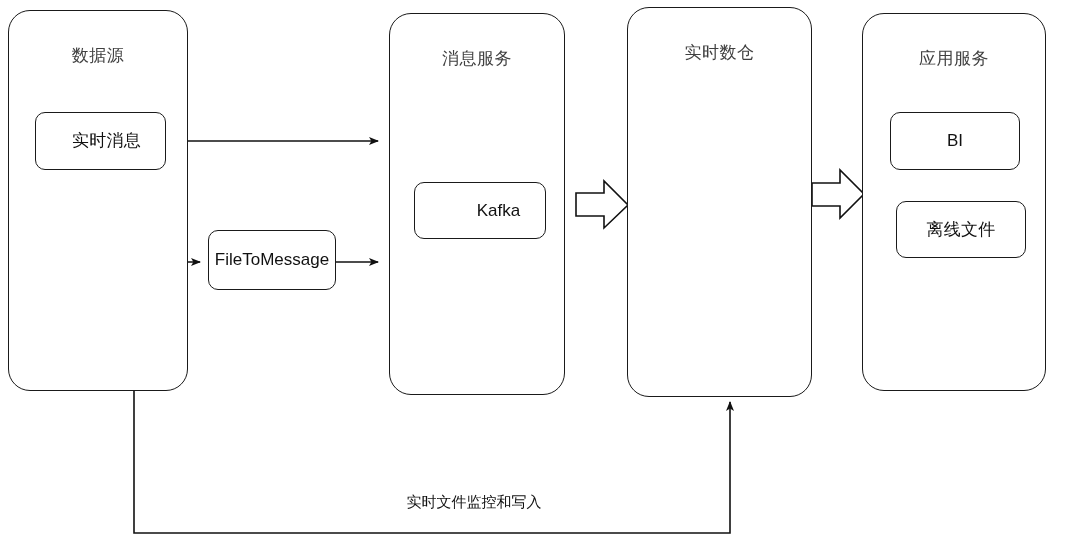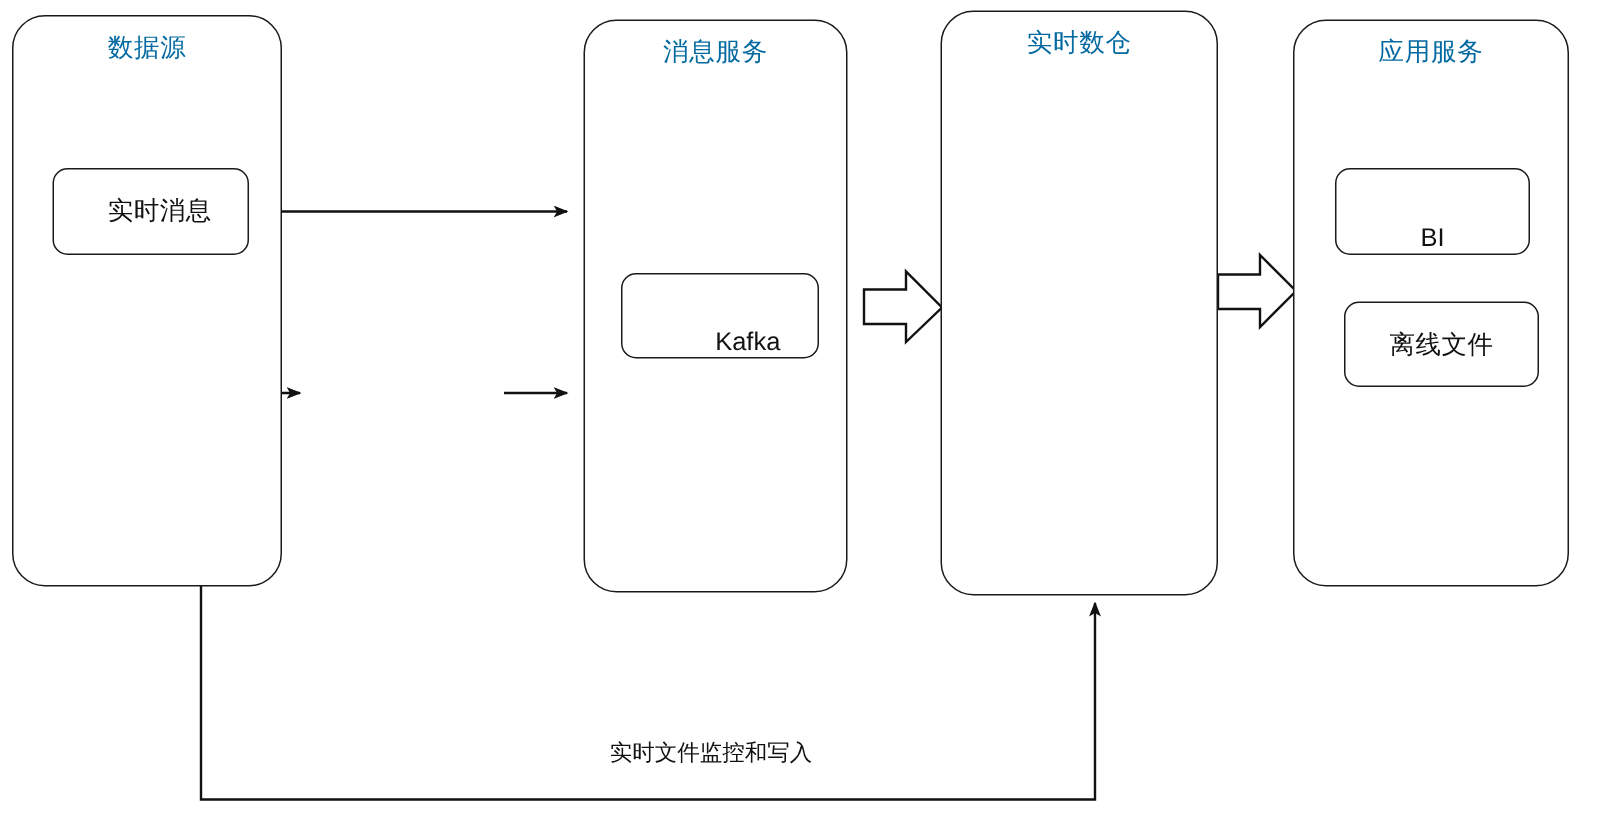--- a/index.html
+++ b/index.html
@@ -37,36 +37,35 @@
     text-align: center;
     color: #111111;
   }
   .group {
     border-radius: 22px;
     align-items: flex-start;
     justify-content: center;
     z-index: 1;
   }
   .group > .group-title {
-    margin-top: 12px;
+    margin-top: 36px;
     font-size: 17px;
     line-height: 1.1;
     letter-spacing: 0.5px;
-    color: #0369a1;
+    color: #404040;
   }
   .leaf {
     border-radius: 10px;
     font-size: 17px;
     line-height: 1.15;
     letter-spacing: 0.3px;
     z-index: 3;
   }
   .leaf.latin {
     letter-spacing: 0;
-    align-items: flex-end;
   }
   .edge-label {
     position: absolute;
     font-size: 15px;
     color: #111111;
     white-space: nowrap;
     transform: translate(-50%, -50%);
     background: #ffffff;
     padding: 0 5px;
     z-index: 4;
@@ -119,20 +118,23 @@
 
   <div class="node group" style="left:862px; top:13px; width:184px; height:378px;">
     <div class="group-title">应用服务</div>
   </div>
 
   <div class="node leaf" style="left:35px; top:112px; width:131px; height:58px;padding-left:12px;">
     <span>实时消息</span>
   </div>
 
 
+  <div class="node leaf latin" style="left:208px; top:230px; width:128px; height:60px;">
+    <span>FileToMessage</span>
+  </div>
 
   <div class="node leaf latin" style="left:414px; top:182px; width:132px; height:57px;padding-left:37px;">
     <span>Kafka</span>
   </div>
 
 
   <div class="node leaf latin" style="left:890px; top:112px; width:130px; height:58px;">
     <span>BI</span>
   </div>
 

